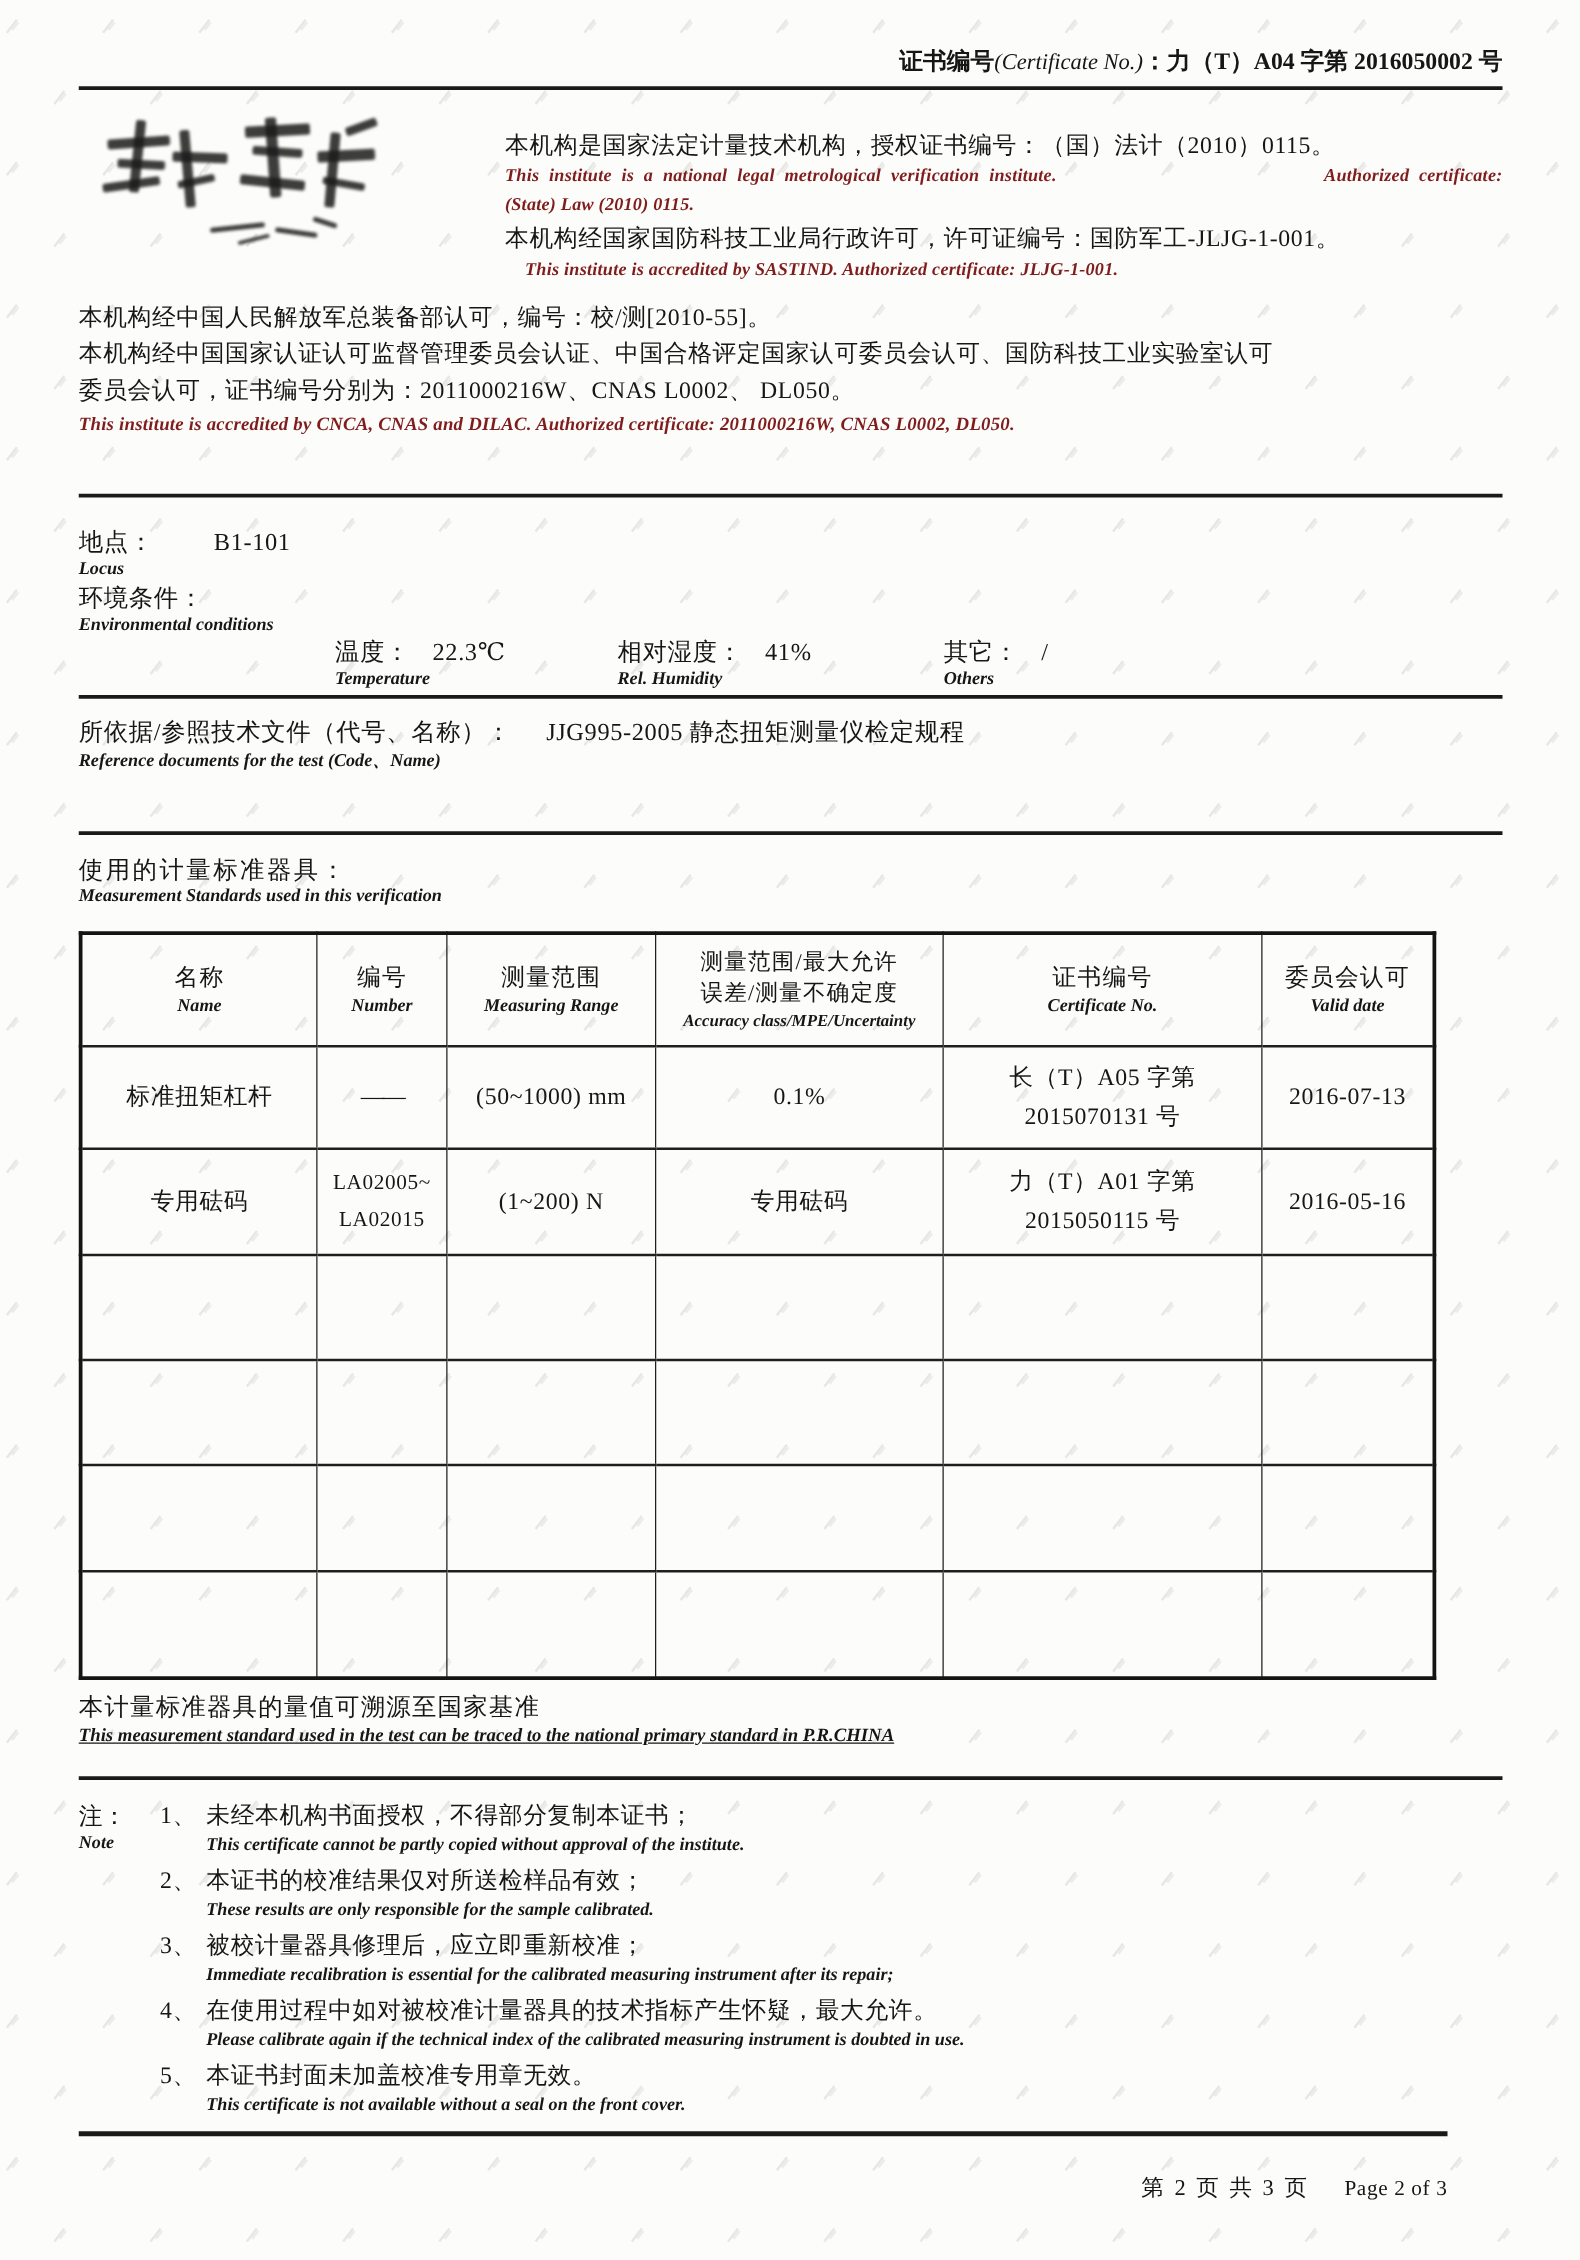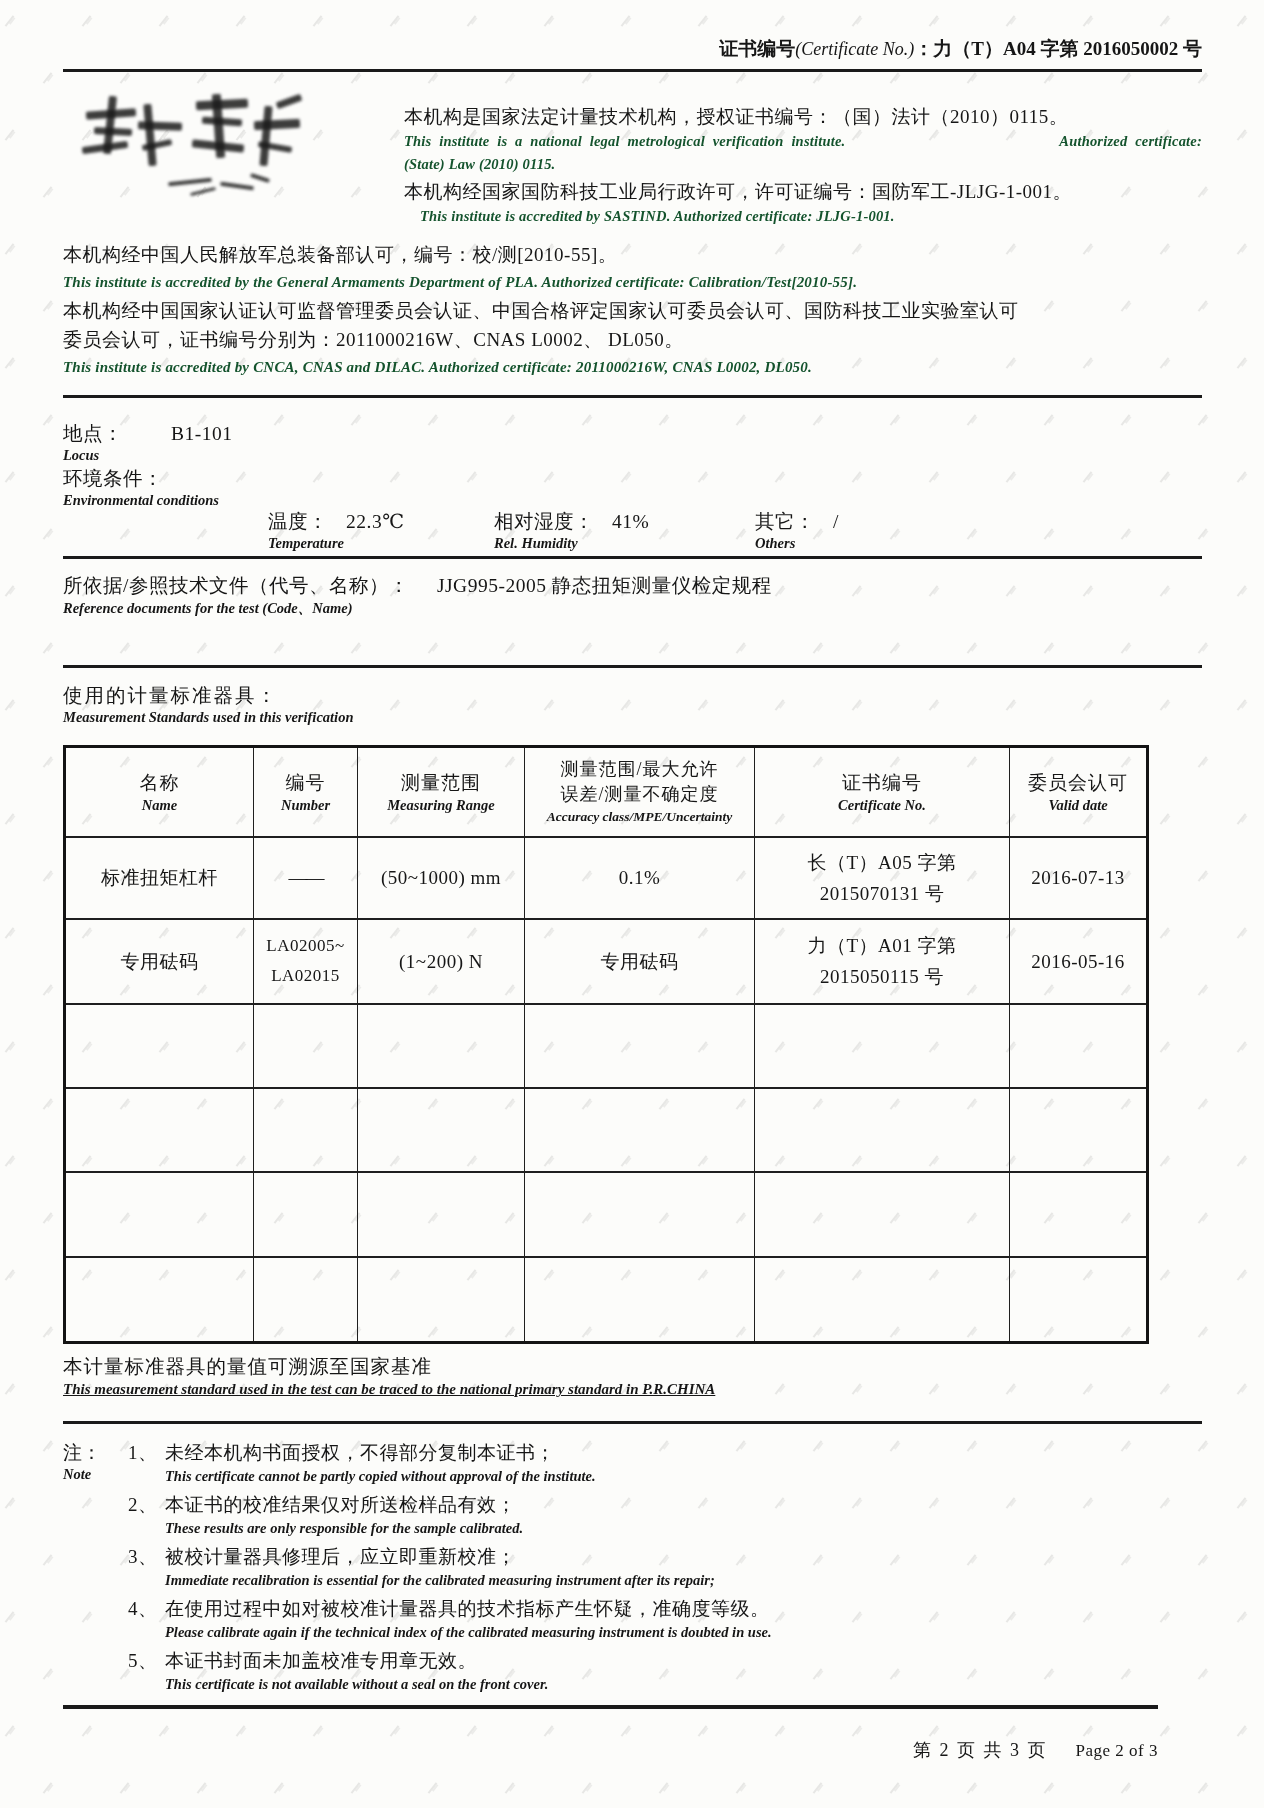--- a/index.html
+++ b/index.html
@@ -4,21 +4,21 @@
 <style>
   html,body{margin:0;padding:0;}
   body{width:1264px;height:1808px;background:#e9e9e7;}
   #page{
     position:relative;width:1264px;height:1808px;margin:0 auto;
     background:#fcfcfa;color:#161616;overflow:hidden;
     font-family:"Liberation Serif","DejaVu Serif",serif;
   }
   .abs{position:absolute;}
   .zh{font-size:19px;letter-spacing:.5px;}
-  .en{font-style:italic;font-weight:bold;font-size:14.5px;letter-spacing:.2px;color:#14532d;}
+  .en{font-style:italic;font-weight:bold;font-size:14.5px;letter-spacing:.2px;color:#7f1d1d;}
   .rule{position:absolute;background:#1a1a1a;}
   
   #cert-line{top:36px;right:62px;white-space:nowrap;}
   #cert-line .lbl{font-weight:bold;font-size:19px;}
   #cert-line .lbl-en{font-style:italic;font-size:18px;font-weight:normal;}
   #cert-line .val{font-weight:bold;font-size:19px;}
   
   #acc1{top:104px;left:404px;width:798px;}
   #acc1 .l1{line-height:26px;}
   #acc1 .jline{display:flex;justify-content:space-between;line-height:23px;word-spacing:4px;}
@@ -647,21 +647,20 @@
         <span>This institute is a national legal metrological verification institute.</span>
         <span>Authorized certificate:</span>
       </div>
       <div class="en l3">(State) Law (2010) 0115.</div>
       <div class="zh l4">本机构经国家国防科技工业局行政许可，许可证编号：国防军工-JLJG-1-001。</div>
       <div class="en l5">This institute is accredited by SASTIND. Authorized certificate: JLJG-1-001.</div>
     </div>
 
     <div id="acc2" class="abs">
       <div class="zh">本机构经中国人民解放军总装备部认可，编号：校/测[2010-55]。</div>
-      <div class="en">This institute is accredited by the General Armaments Department of PLA. Authorized certificate: Calibration/Test[2010-55].</div>
       <div class="zh">本机构经中国国家认证认可监督管理委员会认证、中国合格评定国家认可委员会认可、国防科技工业实验室认可</div>
       <div class="zh">委员会认可，证书编号分别为：2011000216W、CNAS L0002、 DL050。</div>
       <div class="en">This institute is accredited by CNCA, CNAS and DILAC. Authorized certificate: 2011000216W, CNAS L0002, DL050.</div>
     </div>
     <div class="rule" style="top:395px;left:63px;width:1139px;height:3px;"></div>
 
     <div id="loc" class="abs">
       <div class="fld-zh"><span>地点：</span><span style="margin-left:48px;">B1-101</span></div>
       <div class="fld-en">Locus</div>
     </div>
@@ -796,21 +795,21 @@
         <div class="note-item">
           <div class="n-zh">
               <span class="num">3、</span>
               <span>被校计量器具修理后，应立即重新校准；</span>
             </div>
           <div class="n-en">Immediate recalibration is essential for the calibrated measuring instrument after its repair;</div>
         </div>
         <div class="note-item">
           <div class="n-zh">
               <span class="num">4、</span>
-              <span>在使用过程中如对被校准计量器具的技术指标产生怀疑，准确度等级。</span>
+              <span>在使用过程中如对被校准计量器具的技术指标产生怀疑，最大允许。</span>
             </div>
           <div class="n-en">Please calibrate again if the technical index of the calibrated measuring instrument is doubted in use.</div>
         </div>
         <div class="note-item">
           <div class="n-zh">
               <span class="num">5、</span>
               <span>本证书封面未加盖校准专用章无效。</span>
             </div>
           <div class="n-en">This certificate is not available without a seal on the front cover.</div>
         </div>

